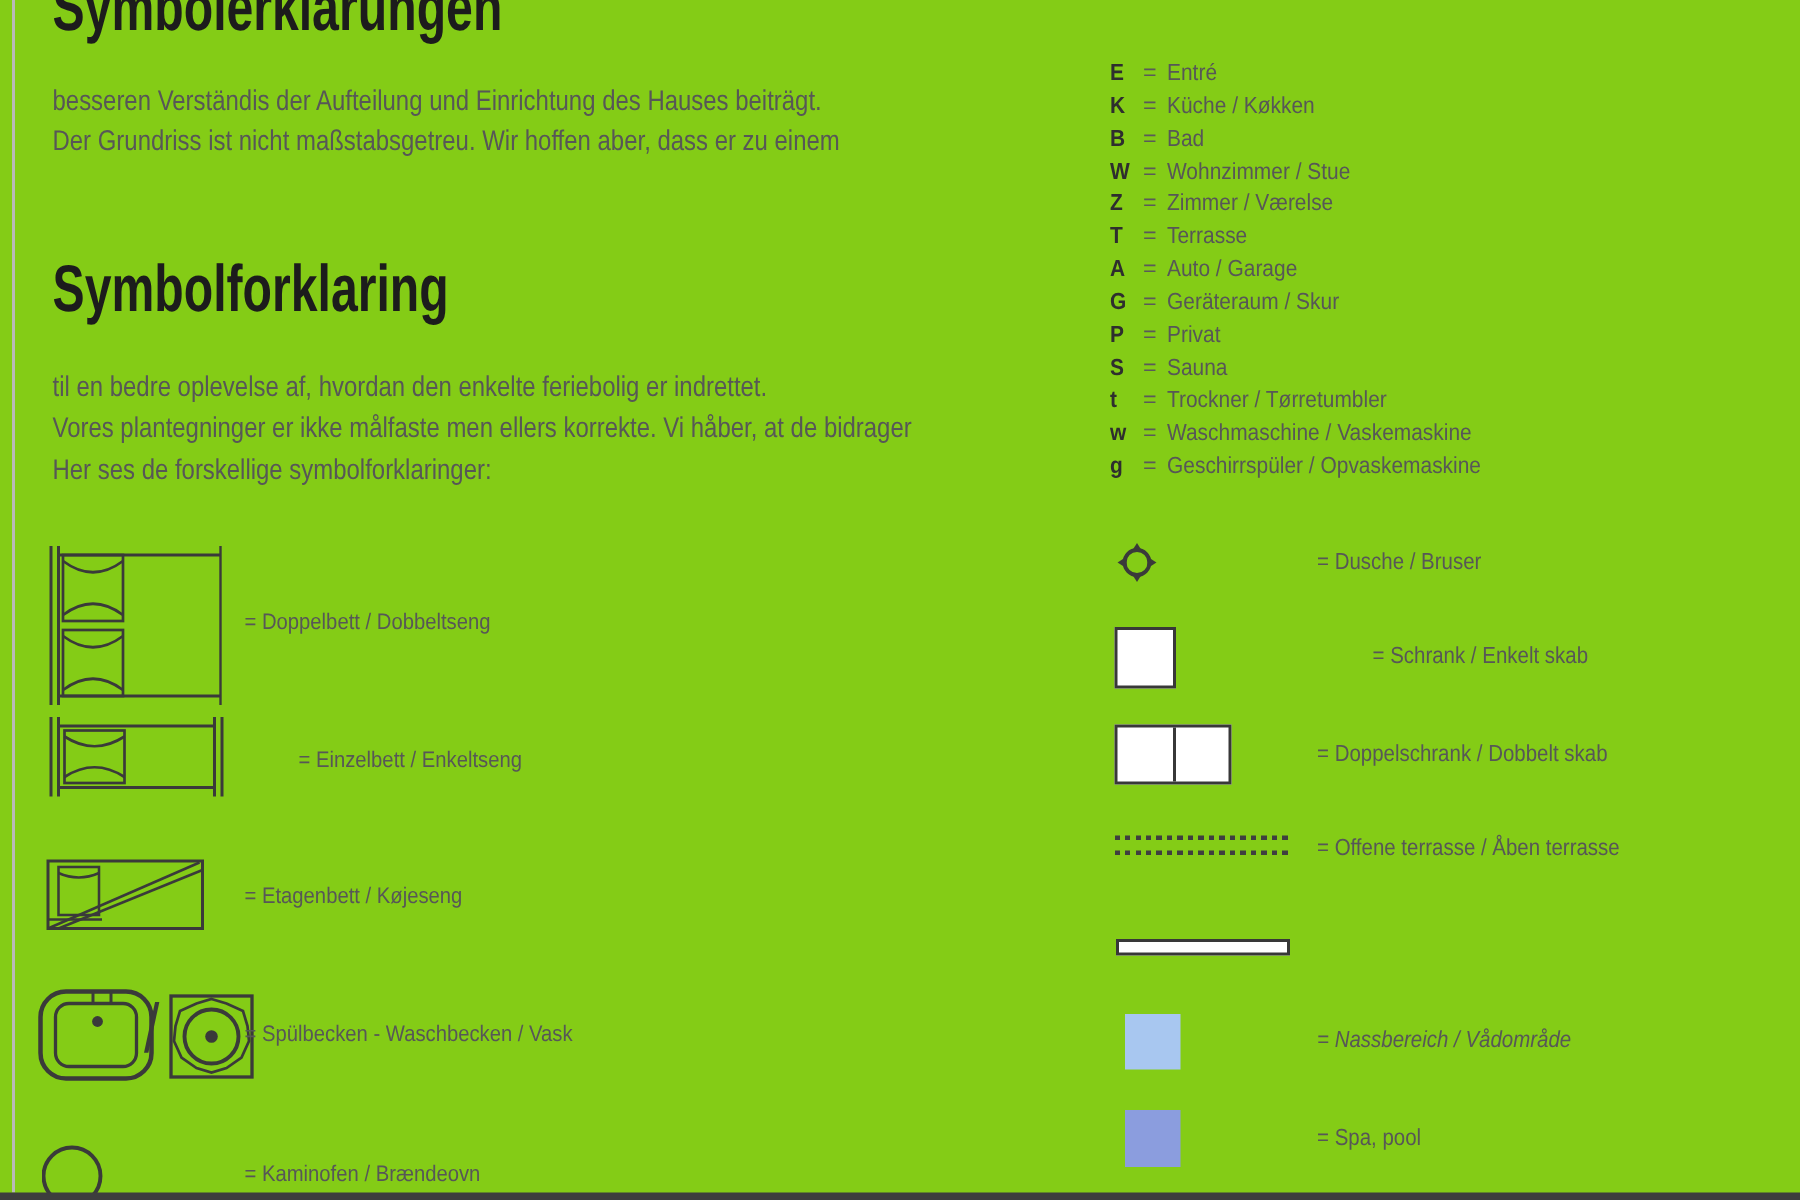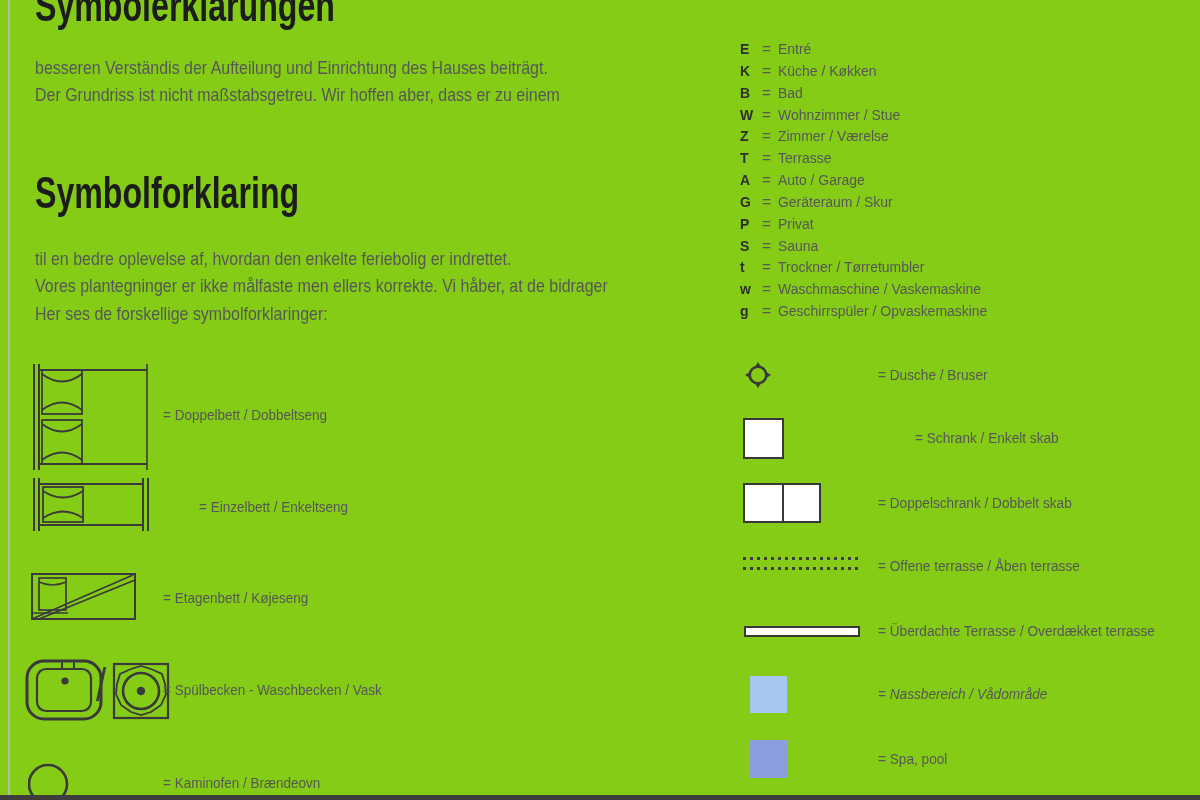--- a/index.html
+++ b/index.html
@@ -247,23 +247,20 @@
 
   <div class="dotted-terrace">
     <div class="dotrow r1"></div>
     <div class="dotrow r2"></div>
   </div>
   <div class="sym-label-r" style="top:557px;">
     <span class="cond">= Offene terrasse / Åben terrasse</span>
   </div>
 
   <div class="covered-terrace"></div>
-  <div class="sym-label-r" style="top:622px;">
-    <span class="cond">= Überdachte Terrasse / Overdækket terrasse</span>
-  </div>
 
   <div class="wet-square"></div>
   <div class="sym-label-r" style="top:685px;font-style:italic;">
     <span class="cond">= Nassbereich / Vådområde</span>
   </div>
 
   <div class="spa-square"></div>
   <div class="sym-label-r" style="top:750px;">
     <span class="cond">= Spa, pool</span>
   </div>

